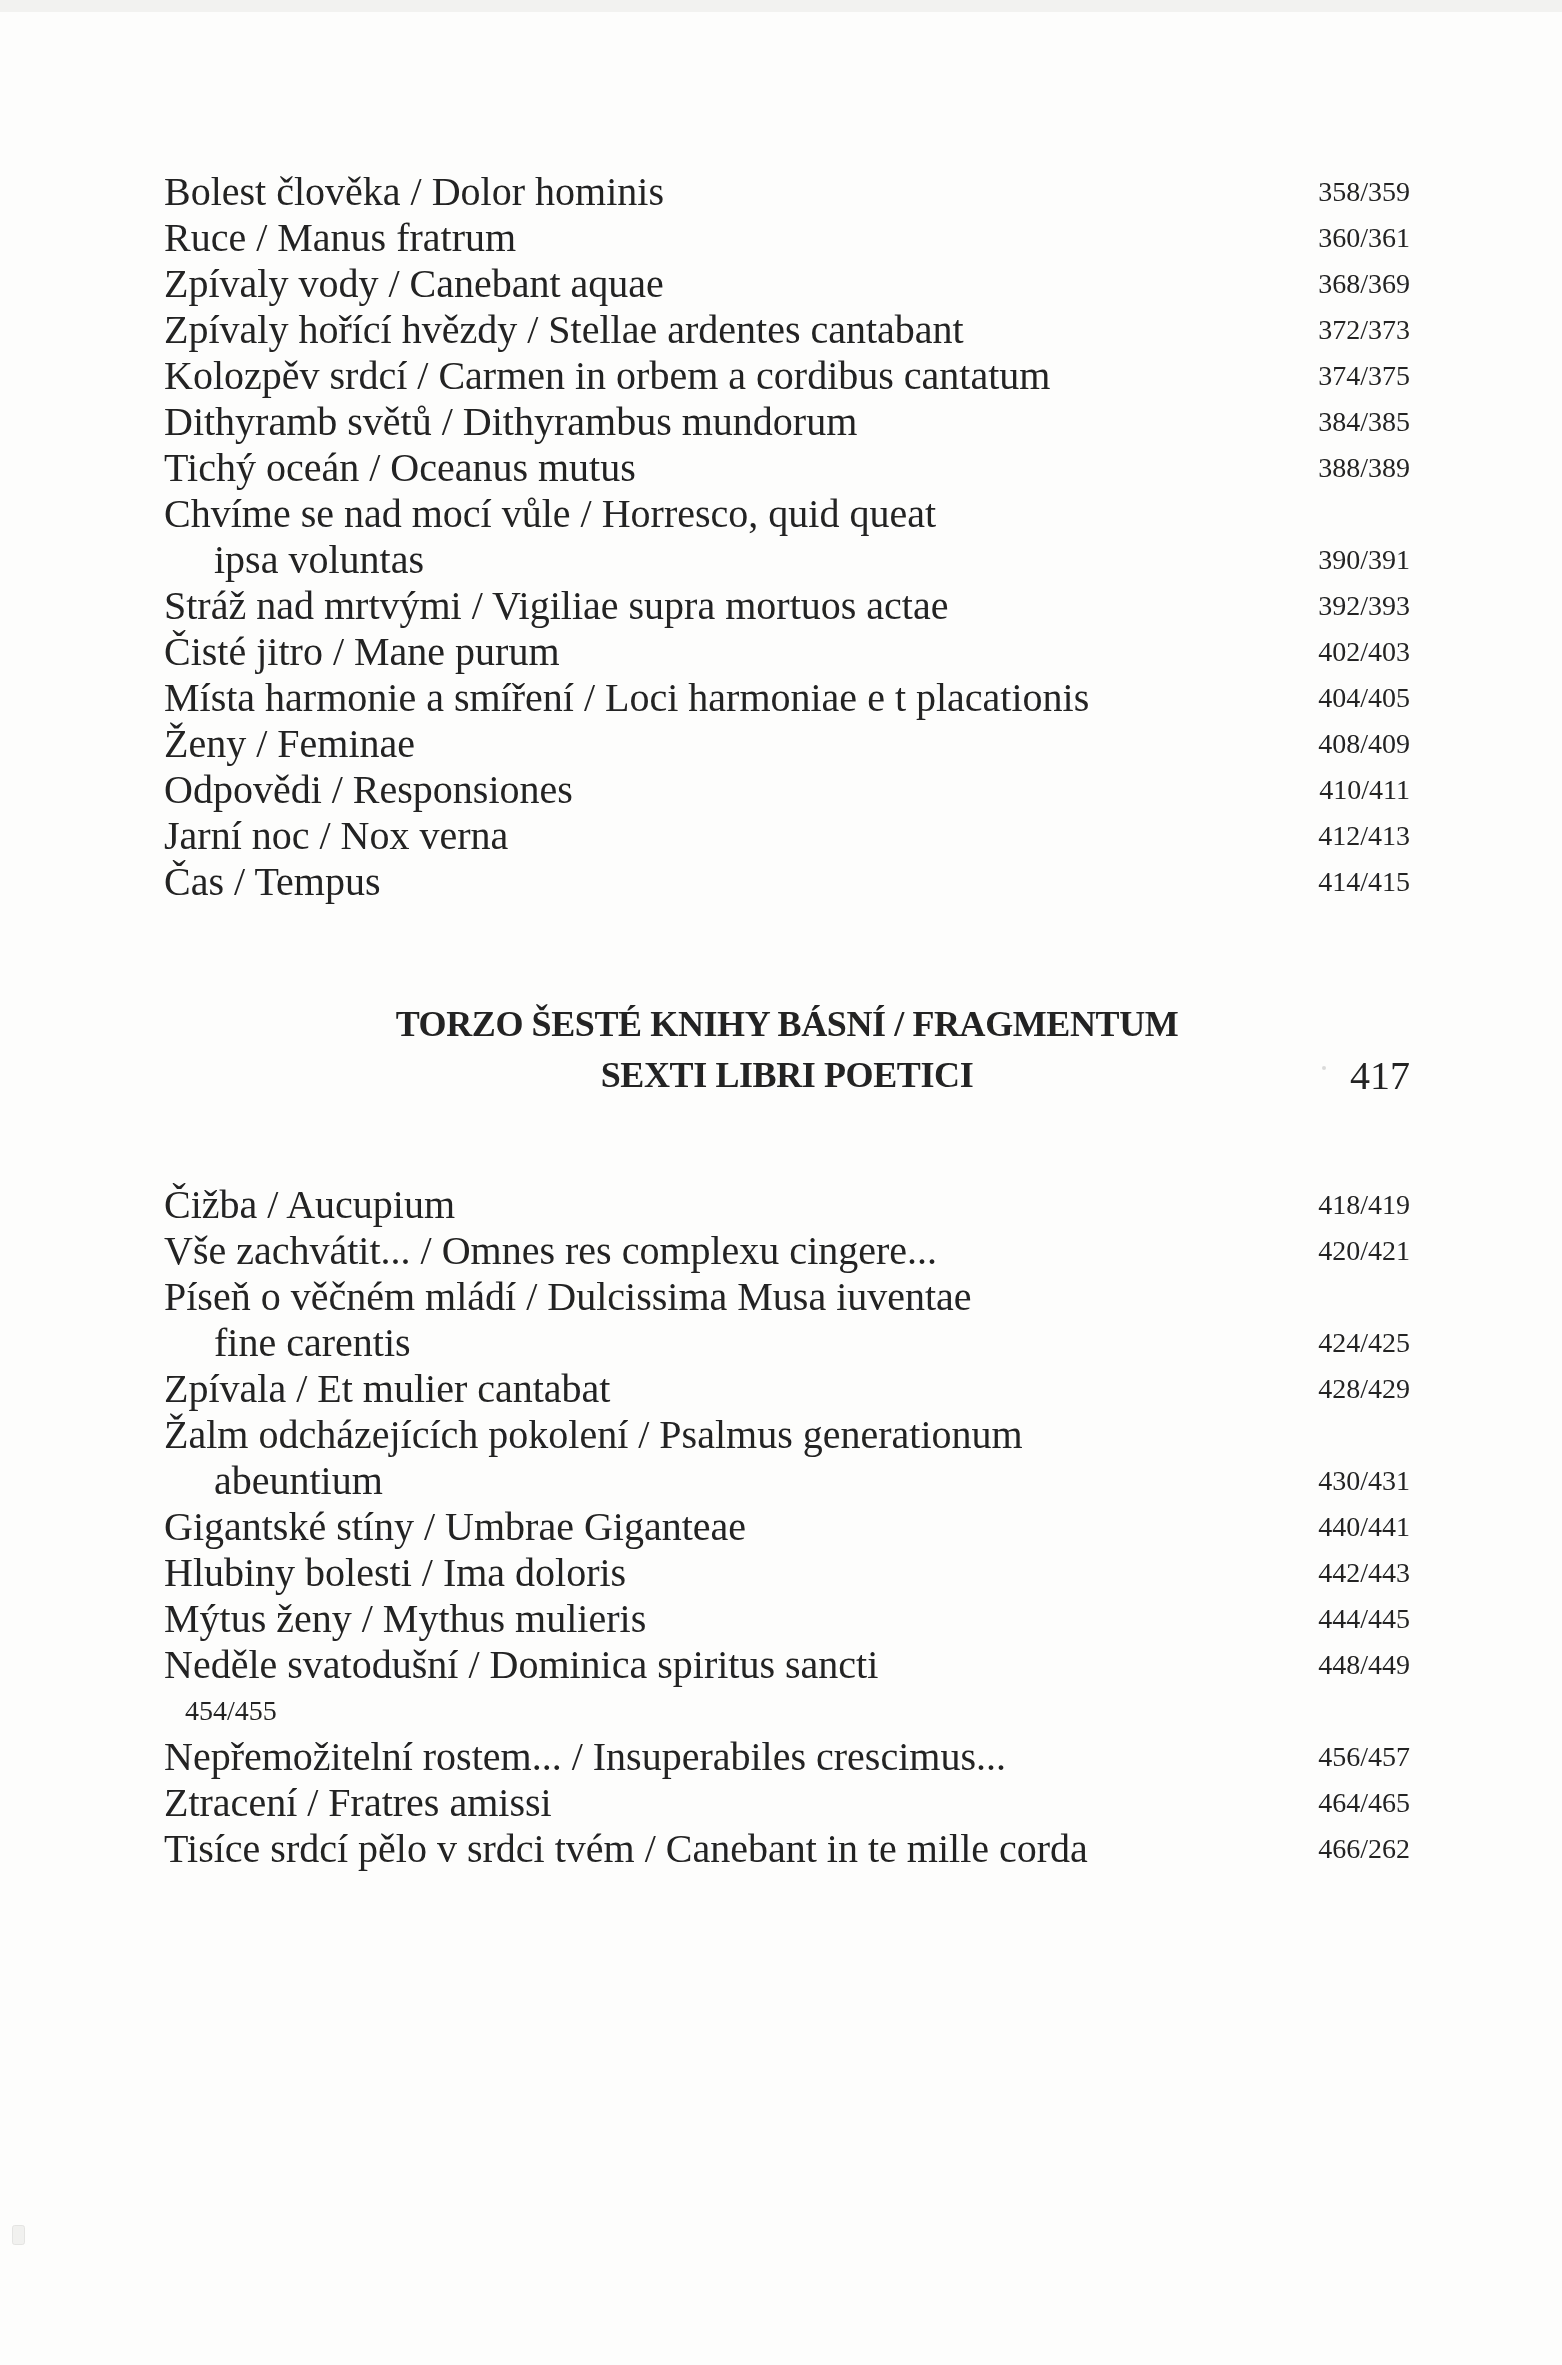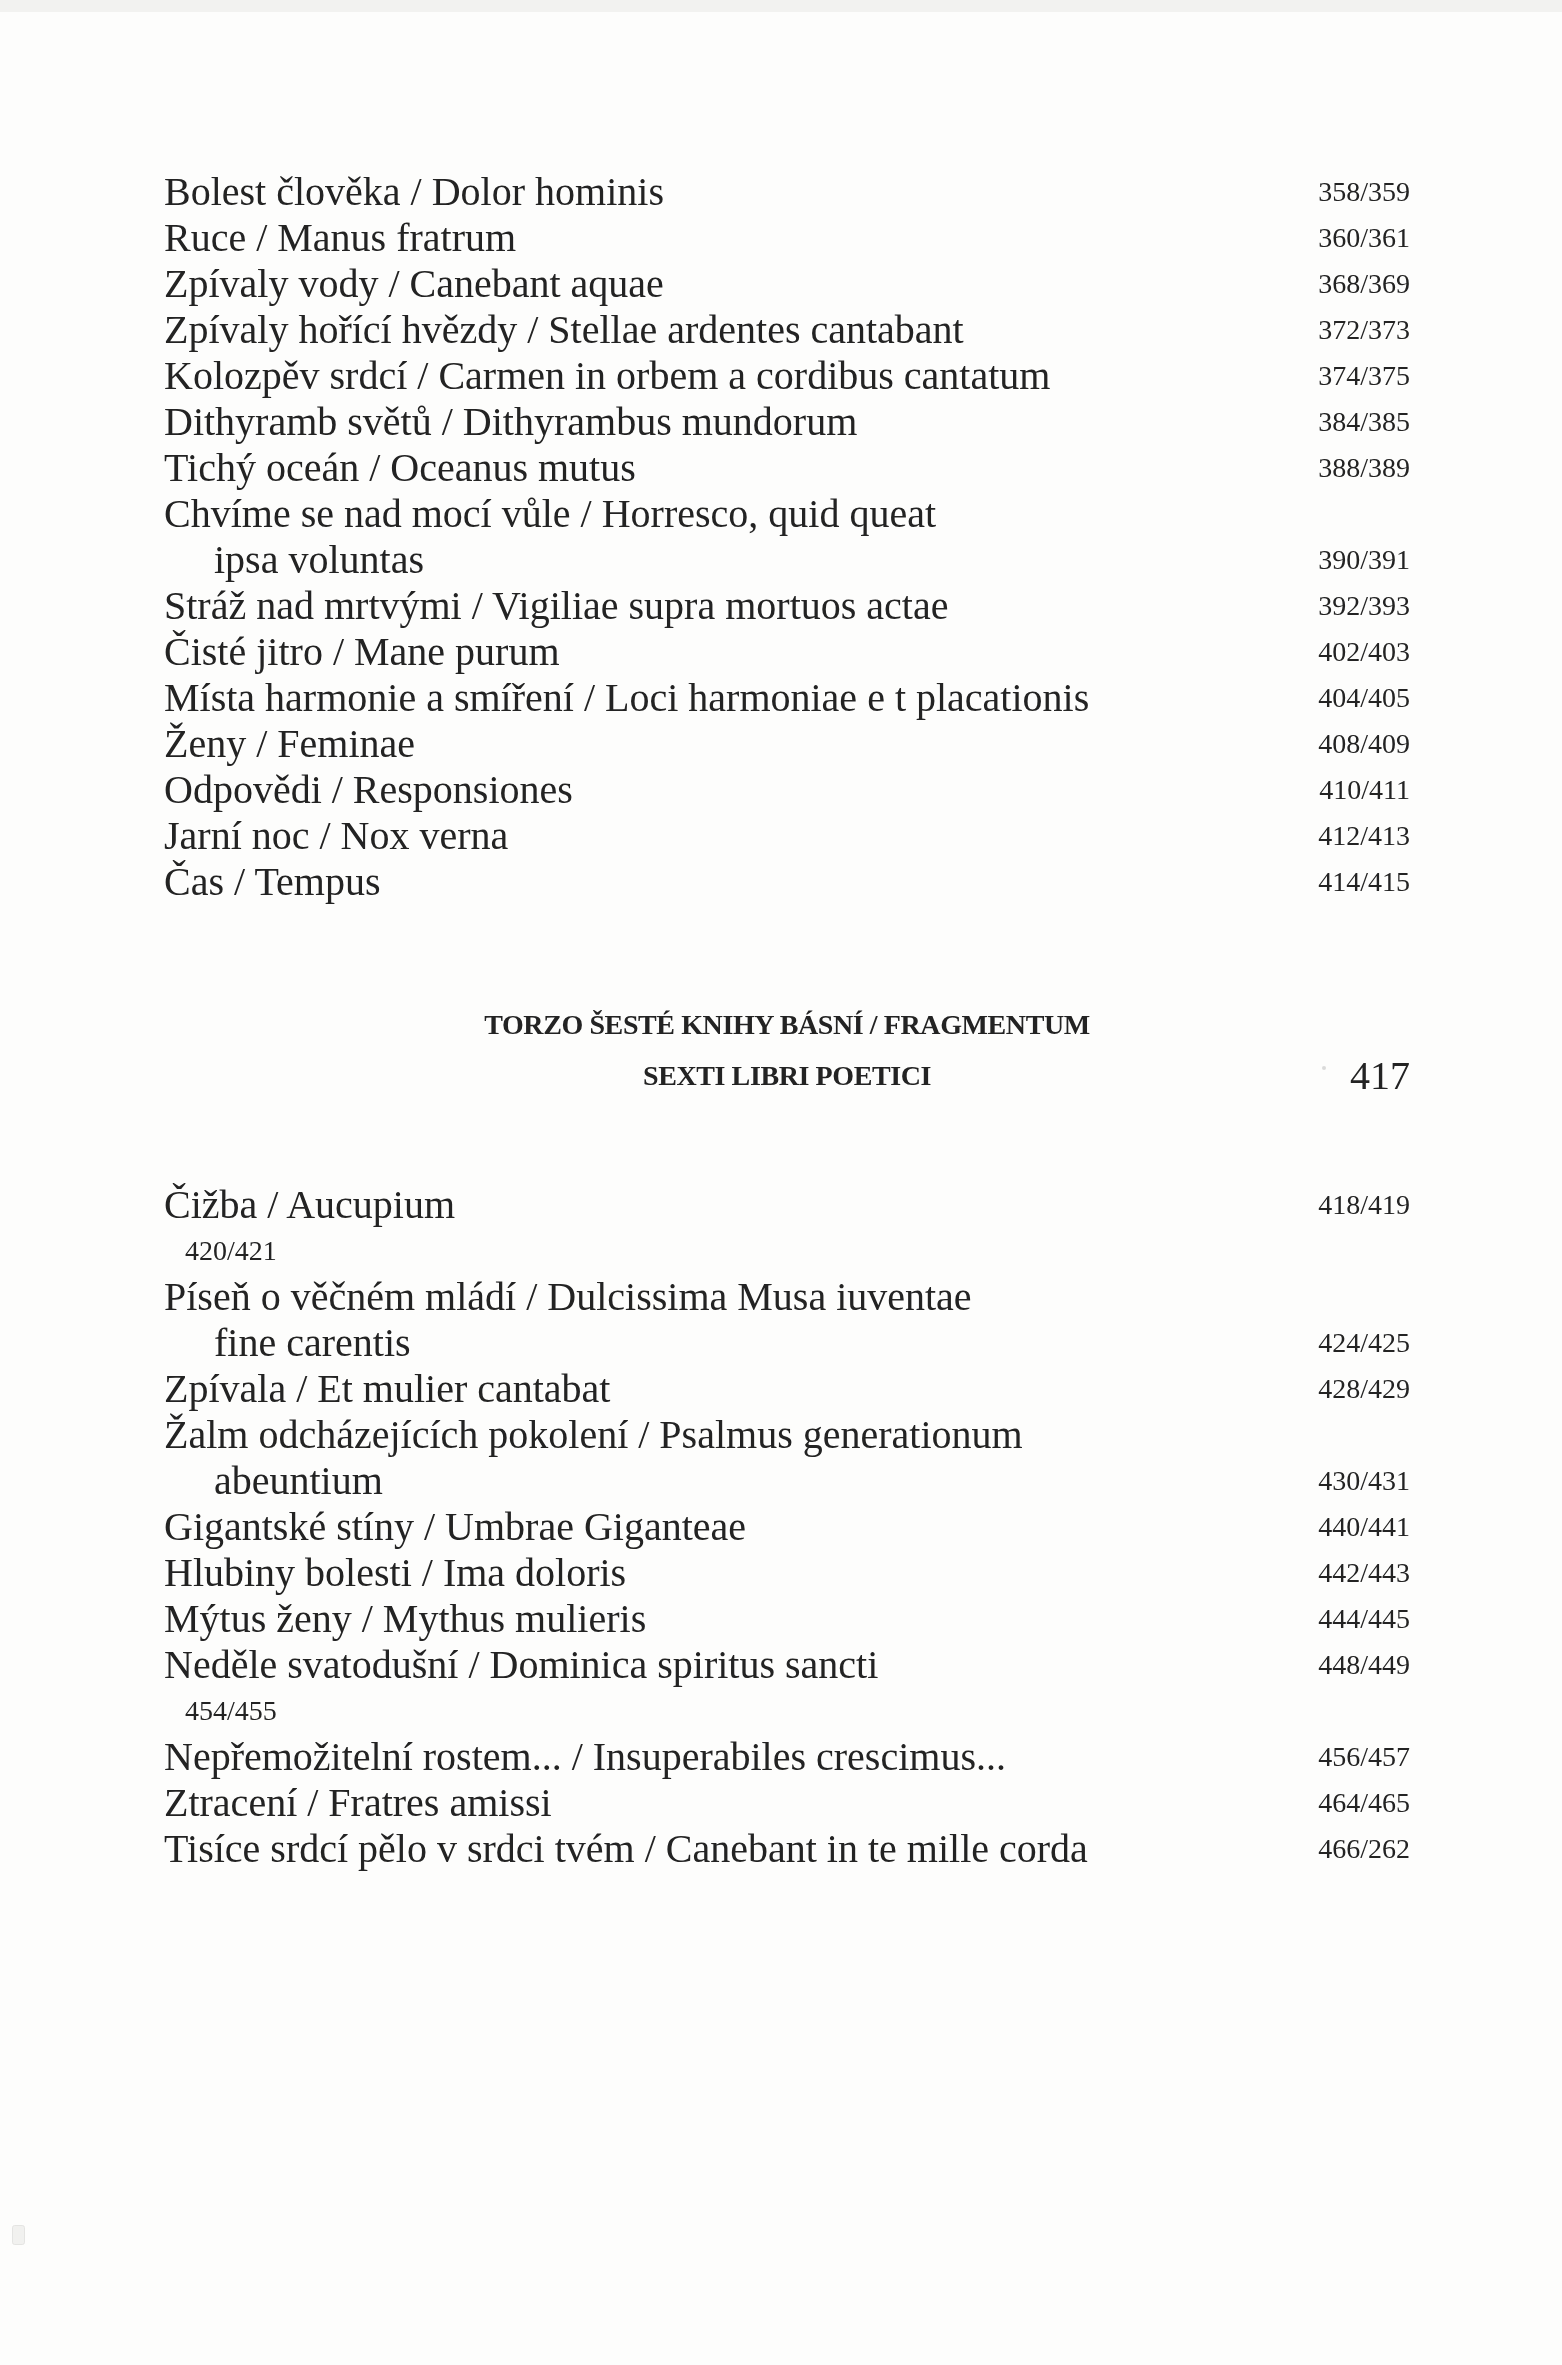--- a/index.html
+++ b/index.html
@@ -35,21 +35,21 @@
     text-align: right;
     white-space: nowrap;
     margin-left: 21px;
   }
   .heading {
     position: relative;
     margin-top: 94px;
     text-align: center;
   }
   .heading-line {
-    font-size: 28px;
+    font-size: 36px;
     line-height: 51px;
     font-weight: bold;
     letter-spacing: -0.4px;
   }
   .heading-page {
     position: absolute;
     right: 0; bottom: 0;
     font-size: 40px;
     line-height: 51px;
     font-weight: normal;
@@ -180,20 +180,23 @@
     </div>
 
     <div id="section-two">
         <div class="toc-row">
           <div class="toc-title">
             <div class="toc-line">Čižba / Aucupium</div>
           </div>
           <div class="toc-pages">418/419</div>
         </div>
         <div class="toc-row">
+          <div class="toc-title">
+            <div class="toc-line">Vše zachvátit... / Omnes res complexu cingere...</div>
+          </div>
           <div class="toc-pages">420/421</div>
         </div>
         <div class="toc-row">
           <div class="toc-title">
             <div class="toc-line">Píseň o věčném mládí / Dulcissima Musa iuventae</div>
             <div class="toc-line cont">fine carentis</div>
           </div>
           <div class="toc-pages">424/425</div>
         </div>
         <div class="toc-row">

